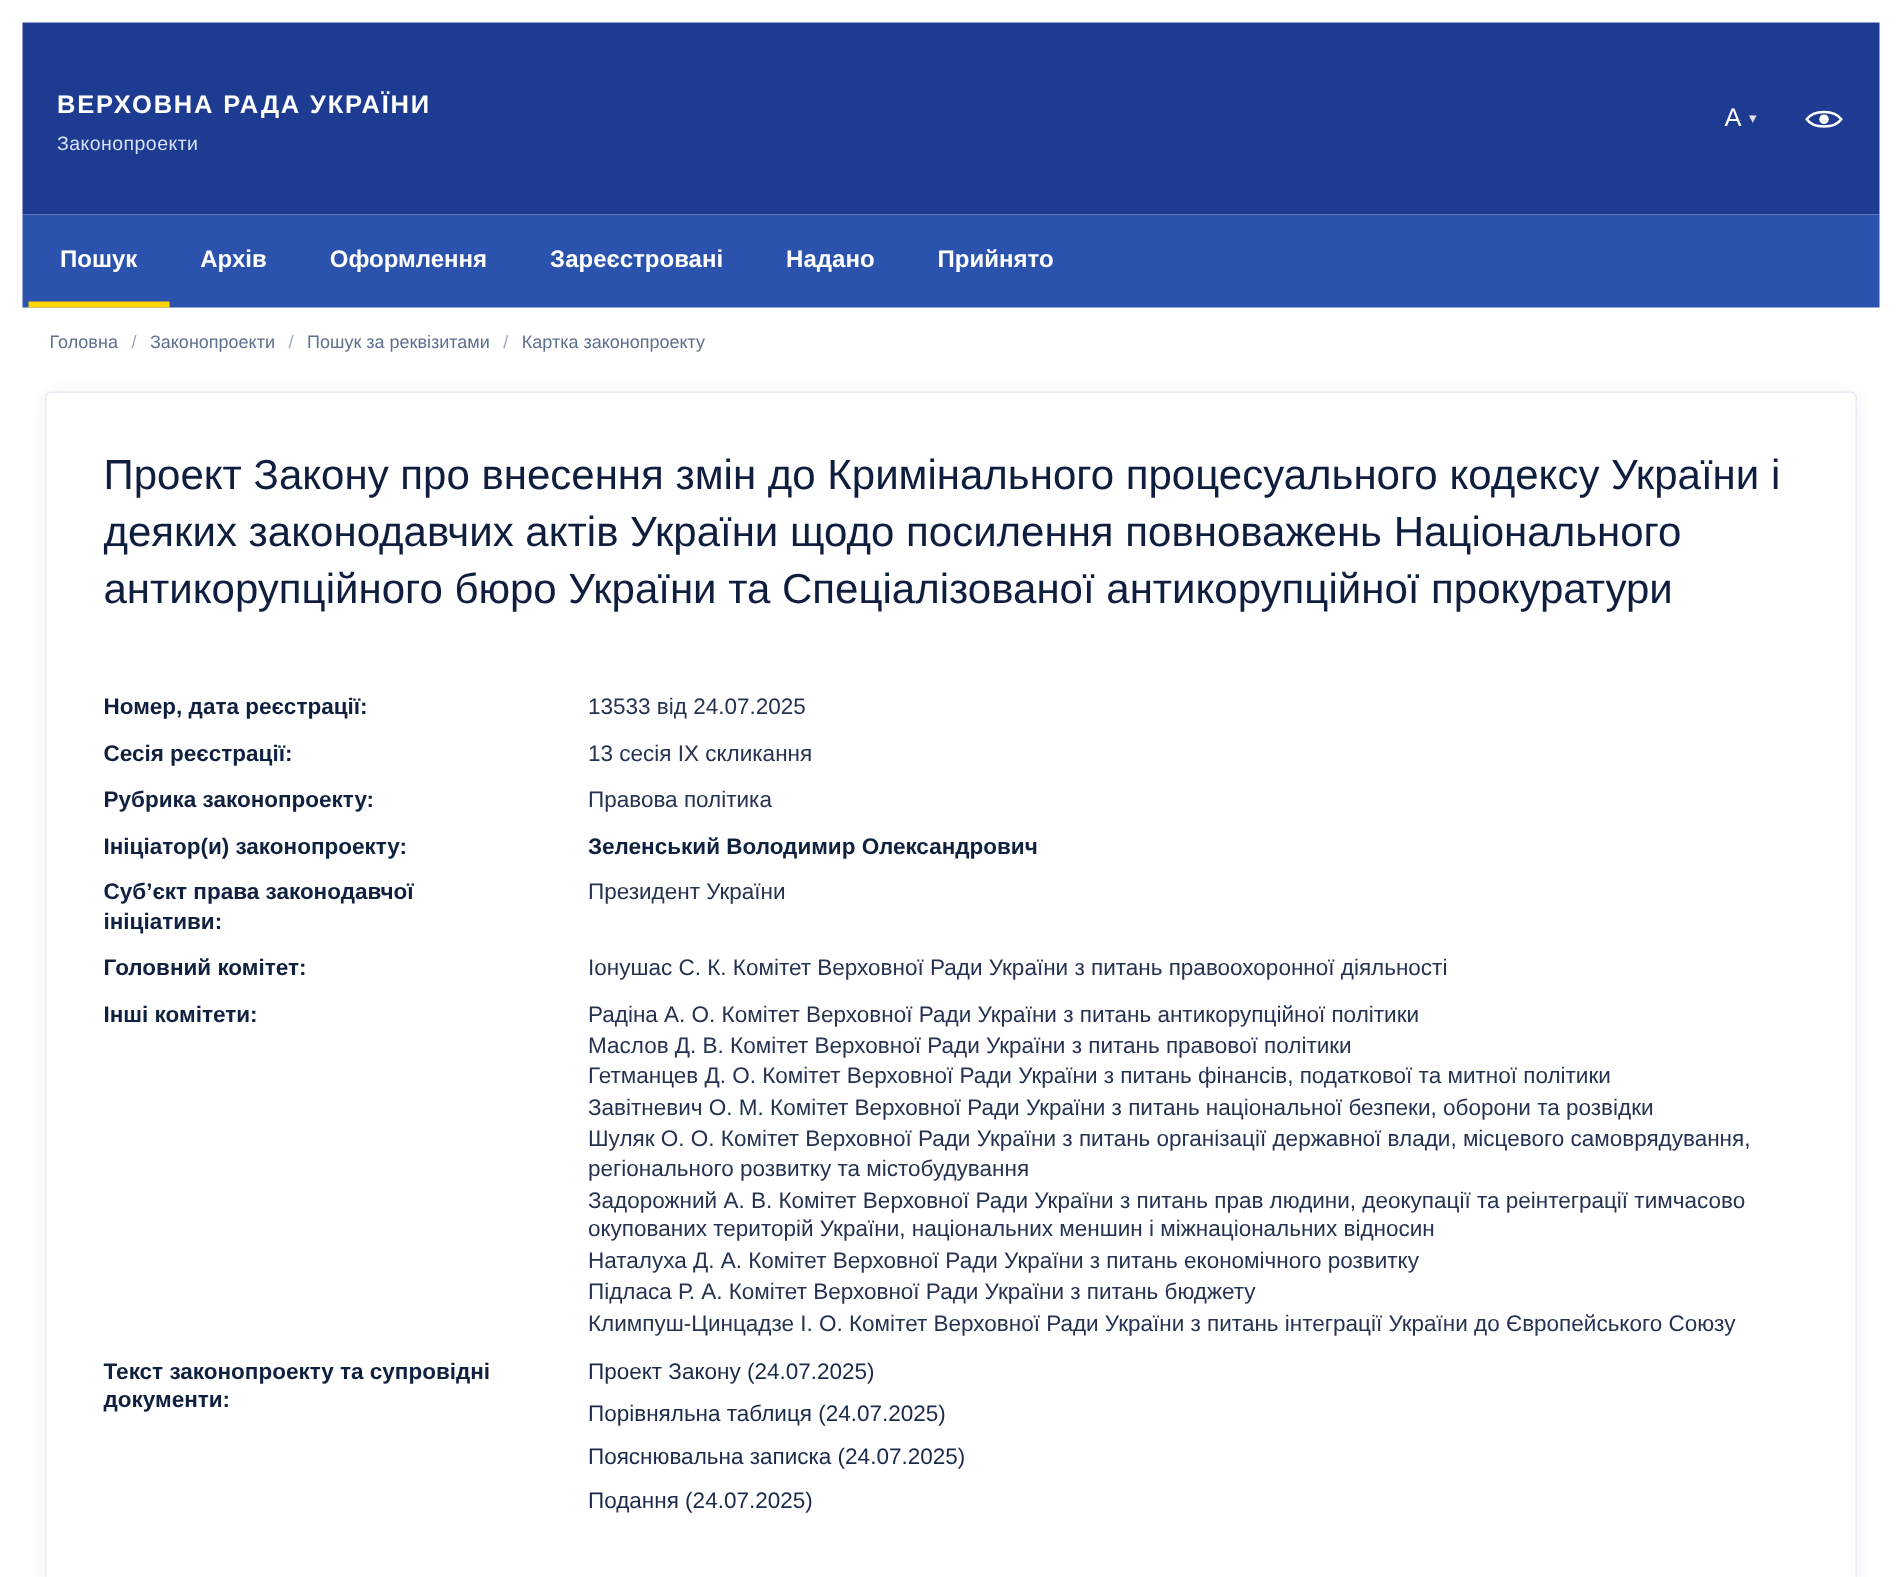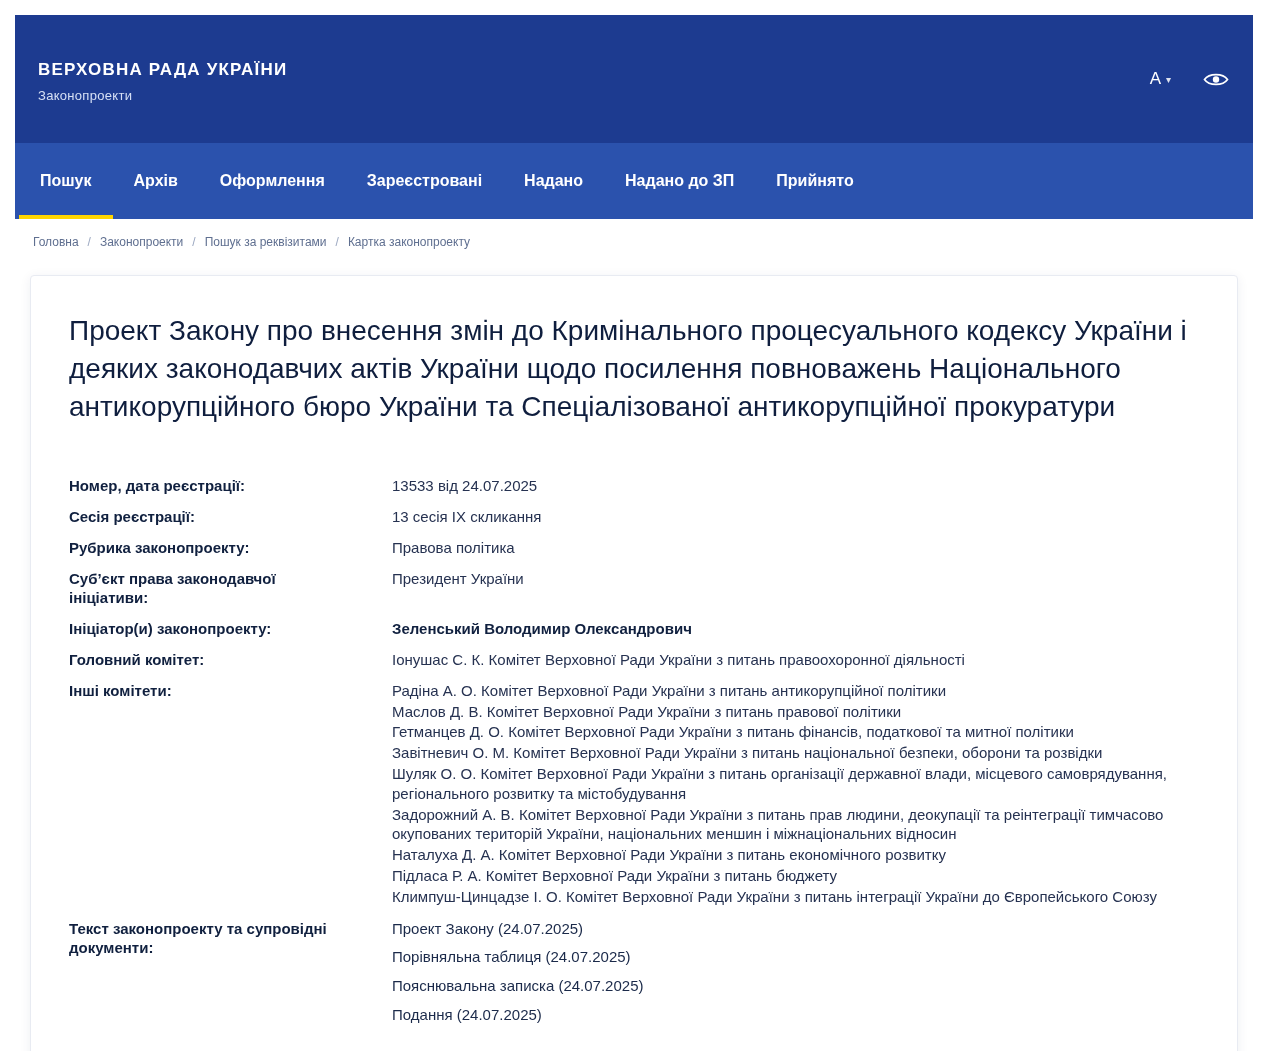--- a/index.html
+++ b/index.html
@@ -38,21 +38,21 @@
   .header-controls { display:flex; align-items:center; gap:32px; }
   .font-size-control {
     color:#ffffff; font-size:17px; display:flex; align-items:center; gap:5px; cursor:pointer;
   }
   .font-size-control .chev { font-size:10px; opacity:.85; }
   .eye-control { cursor:pointer; display:flex; align-items:center; }
 
   
   .main-nav {
     background:#2b52ad;
-    height:76px;
+    height:62px;
     display:flex; align-items:stretch;
     padding:0 4px;
   }
   .nav-item {
     display:flex; align-items:center;
     padding:0 21px;
     color:#ffffff; font-weight:bold; font-size:16px;
     border-bottom:4px solid transparent;
     padding-top:4px;
     cursor:pointer; white-space:nowrap;
@@ -121,21 +121,20 @@
       </div>
     </div>
   </header>
 
   <nav class="main-nav">
     <div class="nav-item active">Пошук</div>
     <div class="nav-item">Архів</div>
     <div class="nav-item">Оформлення</div>
     <div class="nav-item">Зареєстровані</div>
     <div class="nav-item">Надано</div>
-    <div class="nav-item">Надано до ЗП</div>
     <div class="nav-item">Прийнято</div>
   </nav>
 
   <div class="breadcrumb">
     <span class="crumb">Головна</span>
     <span class="sep">/</span>
     <span class="crumb">Законопроекти</span>
     <span class="sep">/</span>
     <span class="crumb">Пошук за реквізитами</span>
     <span class="sep">/</span>
@@ -154,27 +153,27 @@
       <div class="field-label">Сесія реєстрації:</div>
       <div class="field-value">13 сесія IX скликання</div>
     </div>
 
     <div class="field-row">
       <div class="field-label">Рубрика законопроекту:</div>
       <div class="field-value">Правова політика</div>
     </div>
 
     <div class="field-row">
+      <div class="field-label">Ініціатор(и) законопроекту:</div>
+      <div class="field-value strong">Зеленський Володимир Олександрович</div>
+    </div>
+
+    <div class="field-row">
       <div class="field-label">Суб’єкт права законодавчої ініціативи:</div>
       <div class="field-value">Президент України</div>
-    </div>
-
-    <div class="field-row">
-      <div class="field-label">Ініціатор(и) законопроекту:</div>
-      <div class="field-value strong">Зеленський Володимир Олександрович</div>
     </div>
 
     <div class="field-row">
       <div class="field-label">Головний комітет:</div>
       <div class="field-value">Іонушас С. К. Комітет Верховної Ради України з питань правоохоронної діяльності</div>
     </div>
 
     <div class="field-row">
       <div class="field-label">Інші комітети:</div>
       <div class="field-value">

